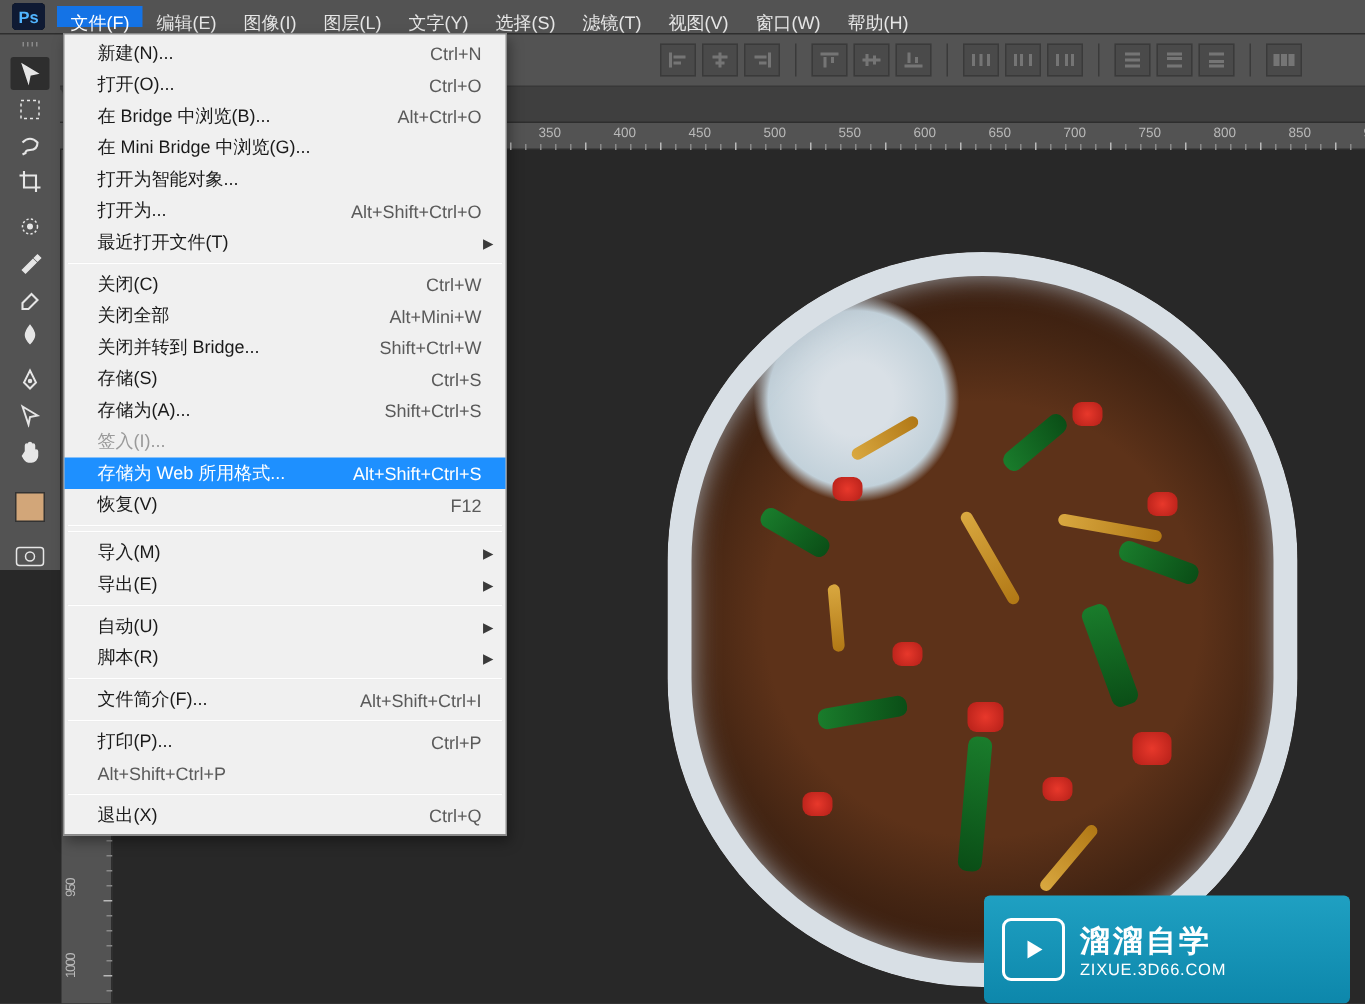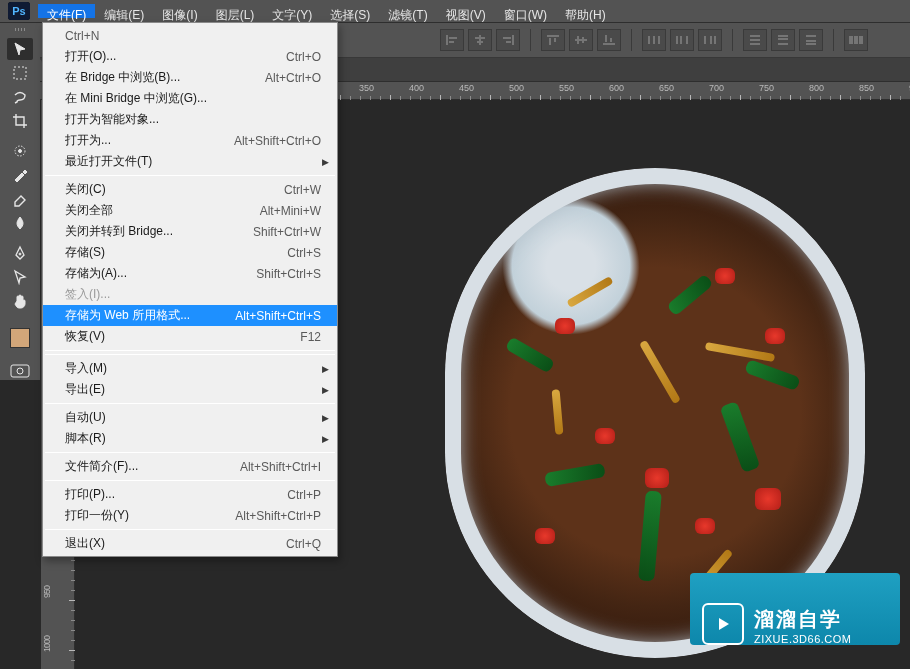--- a/index.html
+++ b/index.html
@@ -62,21 +62,21 @@
 .dd-row { display: flex; align-items: center; height: 21px; padding: 0 16px 0 22px; position: relative; }
 .dd-row.hover { background: #1e90ff; color: #fff; }
 .dd-row.disabled { color: #9a9a9a; }
 .dd-row .label { flex: 1; }
 .dd-row .accel { color: #5a5a5a; font-size: 12px; }
 .dd-row.hover .accel { color: #fff; }
 .dd-row .arrow { position: absolute; right: 8px; font-size: 9px; color: #3a3a3a; }
 .dd-sep { height: 1px; margin: 3px 2px; background: #c8c8c8; border-bottom: 1px solid #fff; }
 
 
-.watermark { position: absolute; right: 10px; bottom: 24px; width: 210px; height: 72px; background: linear-gradient(180deg,#1fa0c2,#0d87ab); border-radius: 4px; display: flex; align-items: flex-end; color: #fff; padding: 0 12px; gap: 10px; z-index: 80; }
+.watermark { position: absolute; right: 10px; bottom: 0; width: 244px; height: 72px; background: linear-gradient(180deg,#1fa0c2,#0d87ab); border-radius: 4px; display: flex; align-items: center; color: #fff; padding: 0 12px; gap: 10px; z-index: 80; }
 .wm-icon { width: 42px; height: 42px; border: 2px solid #fff; border-radius: 6px; display: flex; align-items: center; justify-content: center; }
 .wm-text .t1 { font-size: 20px; font-weight: 600; letter-spacing: 2px; }
 .wm-text .t2 { font-size: 11px; letter-spacing: .5px; }
 </style>
 </head>
 <body>
 
 <div class="menubar">
   <div class="logo">
     <svg width="22" height="18" viewBox="0 0 22 18">
@@ -480,20 +480,21 @@
       <div class="garnish g-yellow" style="left:120px;top:120px;transform:rotate(-30deg);width:50px"></div>
       <div class="garnish g-yellow" style="left:260px;top:180px;transform:rotate(10deg)"></div>
       <div class="garnish g-yellow" style="left:240px;top:400px;transform:rotate(-50deg);width:55px"></div>
       <div class="garnish g-yellow" style="left:90px;top:240px;transform:rotate(85deg);width:45px"></div>
     </div>
   </div>
 </div>
 
 <div class="dropdown" id="fileMenu">
     <div class="dd-row">
+      <span class="label">新建(N)...</span>
       <span class="accel">Ctrl+N</span>
     </div>
     <div class="dd-row">
       <span class="label">打开(O)...</span>
       <span class="accel">Ctrl+O</span>
     </div>
     <div class="dd-row">
       <span class="label">在 Bridge 中浏览(B)...</span>
       <span class="accel">Alt+Ctrl+O</span>
     </div>
@@ -566,21 +567,20 @@
     <div class="dd-row">
       <span class="label">文件简介(F)...</span>
       <span class="accel">Alt+Shift+Ctrl+I</span>
     </div>
     <div class="dd-sep"></div>
     <div class="dd-row">
       <span class="label">打印(P)...</span>
       <span class="accel">Ctrl+P</span>
     </div>
     <div class="dd-row">
-      <span class="label">打印一份(Y)</span>
       <span class="accel">Alt+Shift+Ctrl+P</span>
     </div>
     <div class="dd-sep"></div>
     <div class="dd-row">
       <span class="label">退出(X)</span>
       <span class="accel">Ctrl+Q</span>
     </div>
   </div>
 
 <div class="watermark">

